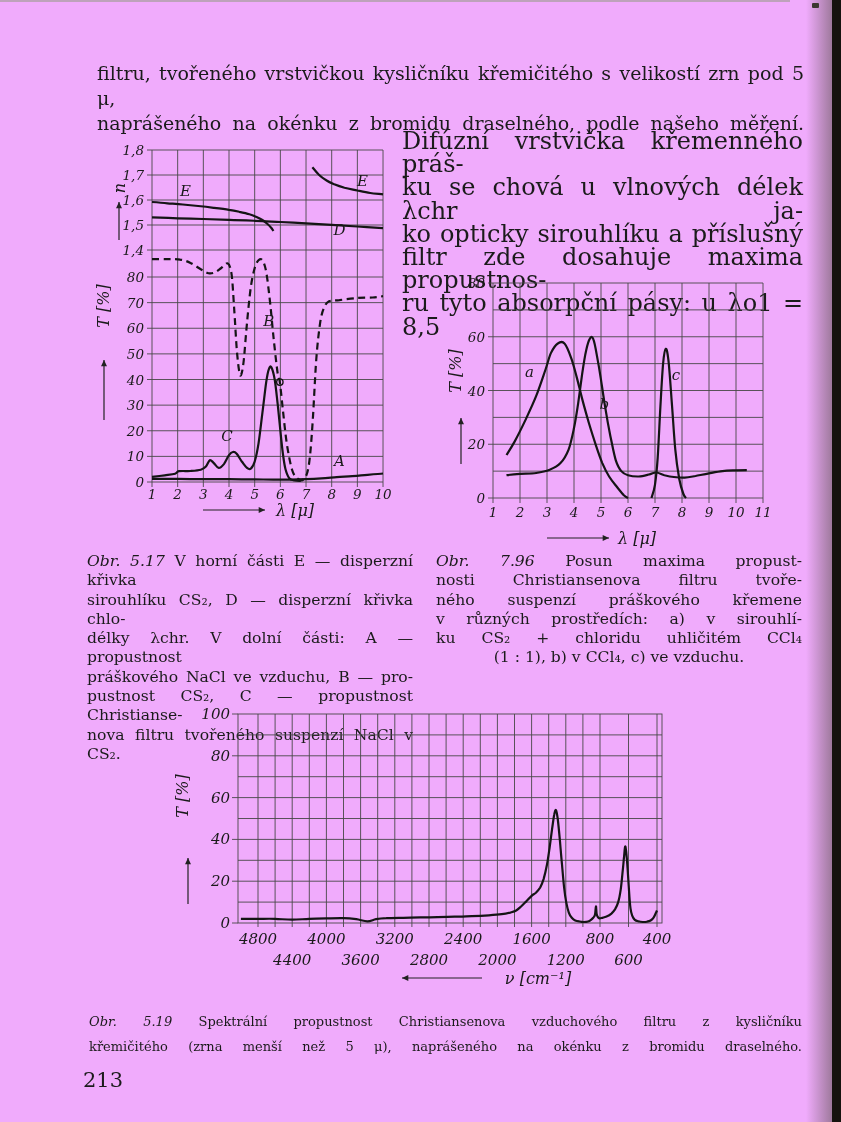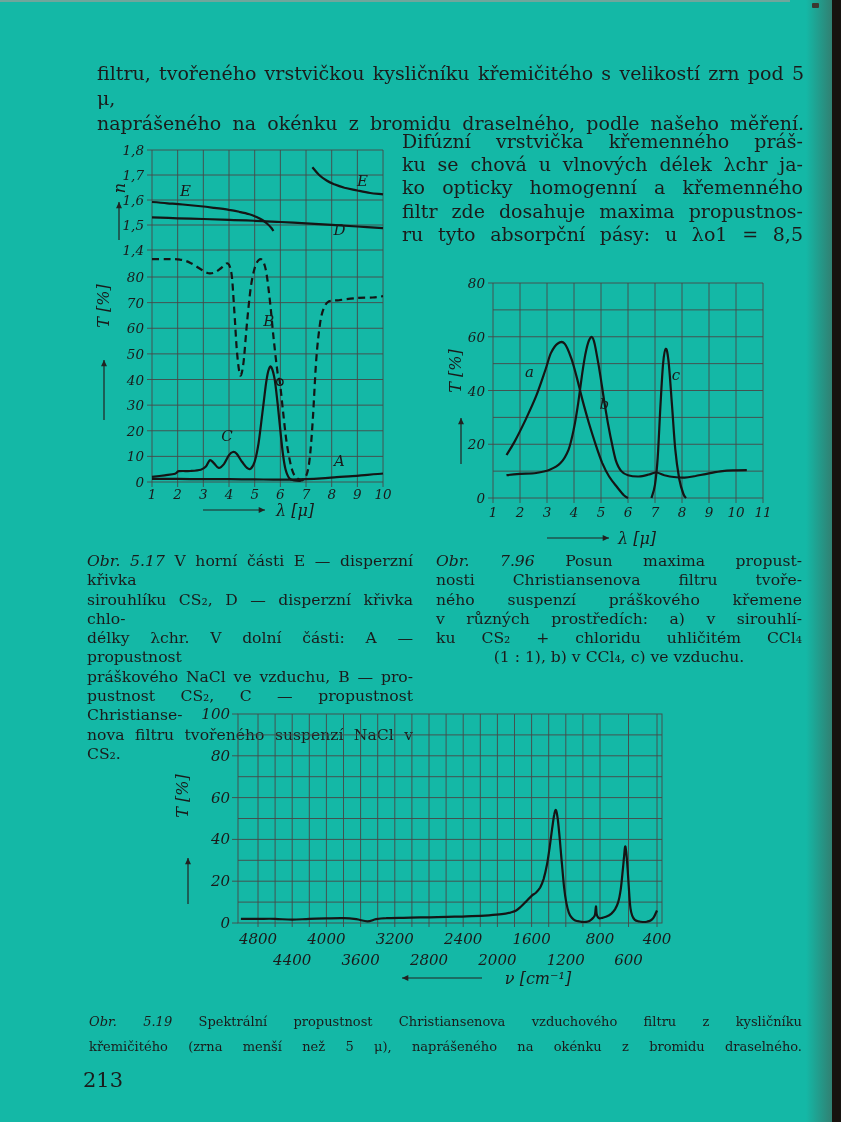--- a/index.html
+++ b/index.html
@@ -1,23 +1,23 @@
 <!DOCTYPE html>
 <html><head>
 <meta charset="utf-8">
 <style>
   html,body{margin:0;padding:0;}
   body{width:841px;height:1122px;background:#f6f5f1;}
-  .page{position:relative;width:841px;height:1122px;background:#14b8a6;overflow:hidden;
+  .page{position:relative;width:841px;height:1122px;background:#f0abfc;overflow:hidden;
         font-family:"DejaVu Serif","Liberation Serif",serif;color:#1b1b1b;}
   .tblock{position:absolute;}
   .tline{text-align:justify;text-align-last:justify;}
   .center-last{text-align-last:center;}
   .intro{left:97px;top:61px;width:707px;font-size:19px;line-height:25px;}
-  .column{left:402px;top:130px;width:401px;font-size:19px;line-height:23.2px;}
+  .column{left:402px;top:130px;width:401px;font-size:24px;line-height:23.2px;}
   .cap{font-size:15.6px;line-height:19.3px;}
   .cap17{left:87px;top:552px;width:326px;}
   .cap18{left:436px;top:552px;width:366px;}
   .cap19{left:89px;top:1010px;width:713px;font-size:13px;line-height:24.5px;}
   .obr{font-style:italic;margin-top:40px;}
   .pageno{left:83px;top:1068px;font-size:21px;}
   .chart{position:absolute;}
   svg text{font-family:"DejaVu Serif","Liberation Serif",serif;fill:#1a1a1a;}
   .tick{font-size:13.5px;font-style:italic;}
   .tick3{font-size:15px;font-style:italic;}
@@ -36,21 +36,21 @@
   <div class="top-line"></div>
   <div class="corner-speck"></div>
 
   <div class="tblock intro">
       <div class="tline">filtru, tvořeného vrstvičkou kysličníku křemičitého s velikostí zrn pod 5 μ,</div>
       <div class="tline">naprášeného na okénku z bromidu draselného, podle našeho měření.</div>
     </div>
   <div class="tblock column">
       <div class="tline">Difúzní vrstvička křemenného práš-</div>
       <div class="tline">ku se chová u vlnových délek λchr ja-</div>
-      <div class="tline">ko opticky homogenní a křemenného</div>
+      <div class="tline">ko opticky sirouhlíku a příslušný</div>
       <div class="tline">filtr zde dosahuje maxima propustnos-</div>
       <div class="tline">ru tyto absorpční pásy: u λo1 = 8,5</div>
     </div>
 
   <div class="chart" id="fig17" style="left:95px;top:138px;width:330px;height:400px;"><svg width="330" height="400">
         <g>
           <line x1="57" y1="12" x2="57" y2="344" stroke="#474747" stroke-width="0.9"></line>
           <line x1="57" y1="344" x2="57" y2="349" stroke="#474747" stroke-width="0.9"></line>
           <line x1="82.67" y1="12" x2="82.67" y2="344" stroke="#474747" stroke-width="0.9"></line>
           <line x1="82.67" y1="344" x2="82.67" y2="349" stroke="#474747" stroke-width="0.9"></line>

